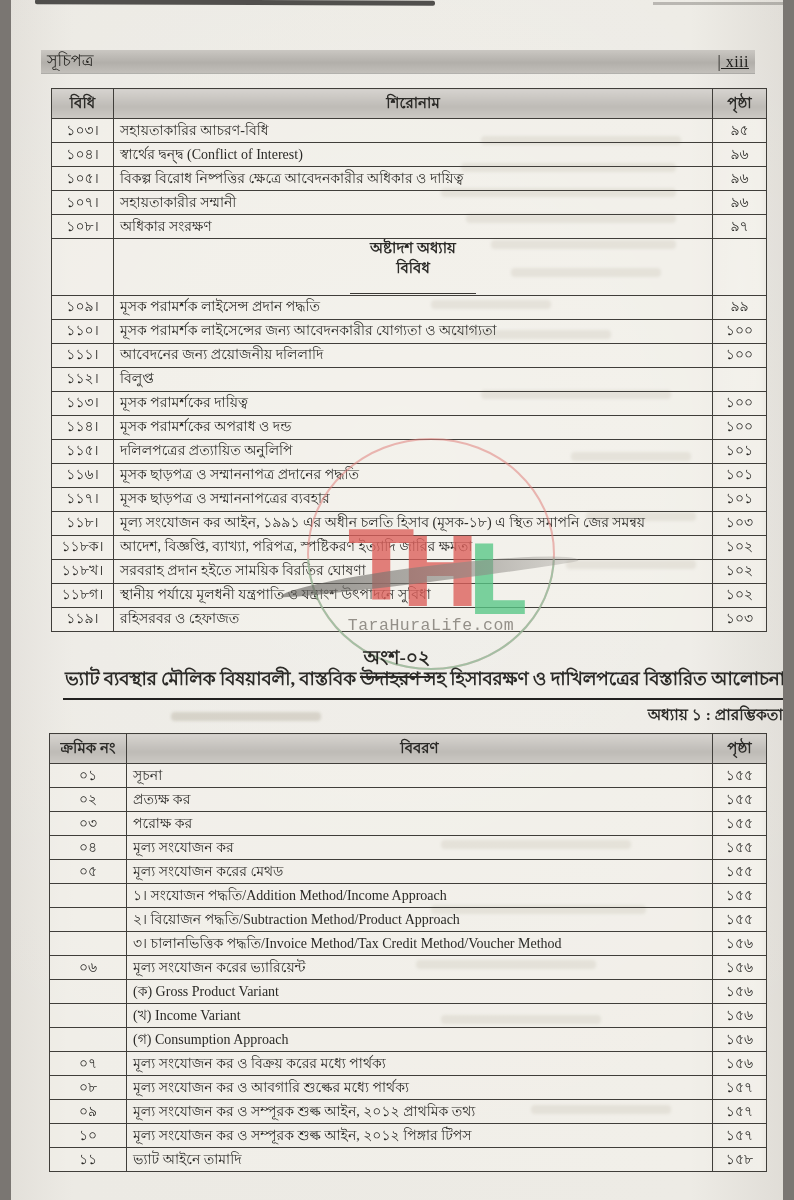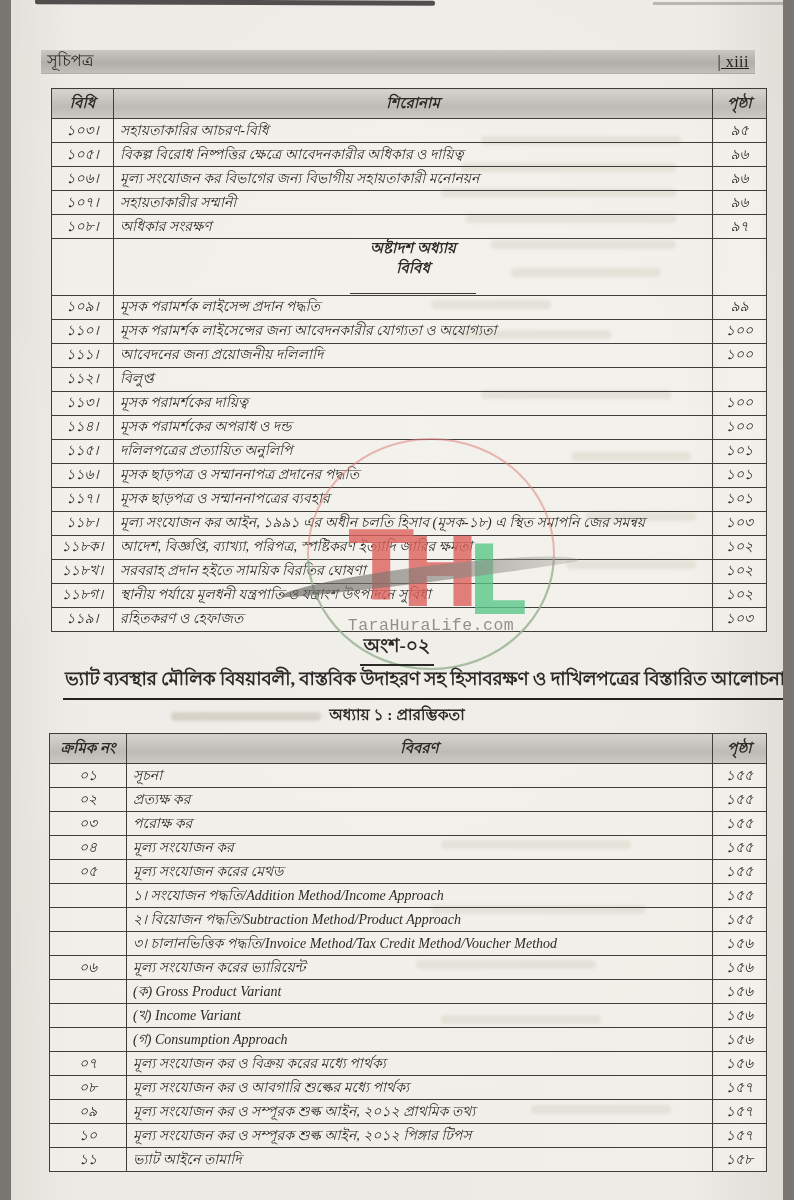--- a/index.html
+++ b/index.html
@@ -17,42 +17,42 @@
   
   .band{position:absolute;top:50px;left:30px;right:28px;height:23px;
     background:linear-gradient(180deg,#cac7c2,#b2afaa 55%,#c2bfba);
     box-shadow:0 1px 0 rgba(0,0,0,.25);
     display:flex;align-items:center;justify-content:space-between;padding:0 6px;}
   .band .lhead{font-size:16px;color:#21201d;}
   .band .rhead{font-size:16px;color:#21201d;letter-spacing:.5px;text-decoration:underline;}
 
   
   table{border-collapse:collapse;table-layout:fixed;width:100%;}
-  .tbl-wrap{position:absolute;left:40px;width:716px;font-style:italic;}
+  .tbl-wrap{position:absolute;left:40px;width:716px;}
   #t1-wrap{top:88px;}
   #t2-wrap{top:733px;left:38px;width:718px;}
   th,td{border:1.4px solid #403e3a;font-size:14px;overflow:hidden;}
   th{height:27px;font-weight:bold;font-size:15px;
      background:linear-gradient(180deg,#d6d3cf,#bebbb6 60%,#ccc9c4);}
   td{height:21px;line-height:1.12;padding:1px 6px;background:rgba(246,244,238,.45);}
   td.c-rule,td.c-page,td.c-serial{text-align:center;padding:1px 2px;white-space:nowrap;}
   td.c-title{white-space:nowrap;}
   #t1 col.rule{width:62px;} #t1 col.page{width:54px;}
   #t2 col.serial{width:77px;} #t2 col.page{width:54px;}
   tr.section td{height:52px;background:rgba(246,244,238,.45);margin-left:16px;}
   .sec-inner{display:flex;flex-direction:column;align-items:center;justify-content:center;gap:3px;}
   .sec-line1{font-weight:bold;font-size:15px;}
   .sec-line2{font-weight:bold;font-size:15px;border-bottom:1.3px solid #3c3a36;padding:0 46px 16px;}
 
   
   .part-label{position:absolute;top:631px;left:0;width:100%;text-align:center;}
-  .part-label span{display:inline-block;font-weight:bold;font-size:19px;border-bottom:2px solid #2b2a27;padding:0 4px 1px;}
+  .part-label span{display:inline-block;font-weight:bold;font-size:19px;border-bottom:2px solid #2b2a27;padding:12px 4px 1px;}
   .main-title{position:absolute;top:665px;left:0;width:100%;text-align:center;margin-left:28px;}
   .main-title span{display:inline-block;font-weight:bold;font-size:18.5px;letter-spacing:-.2px;white-space:nowrap;border-bottom:2.2px solid #222120;padding:0 2px 2px;}
-  .chapter-label{position:absolute;top:703px;left:0;width:100%;text-align:center;font-weight:bold;font-size:15.5px;}
+  .chapter-label{position:absolute;top:703px;left:0;width:100%;text-align:right;font-weight:bold;font-size:15.5px;}
 
   
   .wm{position:absolute;left:296px;top:438px;width:248px;height:232px;pointer-events:none;}
   .wm-circle{position:absolute;inset:0;border-radius:50%;border:2px solid rgba(224,130,125,.55);}
   .wm-circle-b{position:absolute;inset:0;border-radius:50%;border:2px solid rgba(120,198,156,.6);clip-path:inset(52% 0 0 0);}
   .wm-letters{position:absolute;left:50%;top:86px;transform:translateX(-50%);display:flex;align-items:flex-start;
     font-family:"DejaVu Sans",sans-serif;font-weight:bold;font-size:96px;line-height:.9;letter-spacing:-14px;opacity:.78;}
   .wm-letters .l1{color:#dd5f5a;}
   .wm-letters .l2{color:#dd5f5a;margin-top:6px;}
   .wm-letters .l3{color:#58c786;margin-top:14px;}
@@ -111,27 +111,27 @@
           <th>পৃষ্ঠা</th>
         </tr>
       </thead>
       <tbody id="t1-body">
           <tr>
             <td class="c-rule">১০৩।</td>
             <td class="c-title">সহায়তাকারির আচরণ-বিধি</td>
             <td class="c-page">৯৫</td>
           </tr>
           <tr>
+            <td class="c-rule">১০৪।</td>
+            <td class="c-title">স্বার্থের দ্বন্দ্ব (Conflict of Interest)</td>
+            <td class="c-page">৯৬</td>
+          </tr>
+          <tr>
             <td class="c-rule">১০৫।</td>
             <td class="c-title">বিকল্প বিরোধ নিষ্পত্তির ক্ষেত্রে আবেদনকারীর অধিকার ও দায়িত্ব</td>
-            <td class="c-page">৯৬</td>
-          </tr>
-          <tr>
-            <td class="c-rule">১০৬।</td>
-            <td class="c-title">মূল্য সংযোজন কর বিভাগের জন্য বিভাগীয় সহায়তাকারী মনোনয়ন</td>
             <td class="c-page">৯৬</td>
           </tr>
           <tr>
             <td class="c-rule">১০৭।</td>
             <td class="c-title">সহায়তাকারীর সম্মানী</td>
             <td class="c-page">৯৬</td>
           </tr>
           <tr>
             <td class="c-rule">১০৮।</td>
             <td class="c-title">অধিকার সংরক্ষণ</td>
@@ -207,21 +207,21 @@
             <td class="c-title">সরবরাহ প্রদান হইতে সাময়িক বিরতির ঘোষণা</td>
             <td class="c-page">১০২</td>
           </tr>
           <tr>
             <td class="c-rule">১১৮গ।</td>
             <td class="c-title">স্থানীয় পর্যায়ে মূলধনী যন্ত্রপাতি ও যন্ত্রাংশ উৎপাদনে সুবিধা</td>
             <td class="c-page">১০২</td>
           </tr>
           <tr>
             <td class="c-rule">১১৯।</td>
-            <td class="c-title">রহিতকরণ ও হেফাজত</td>
+            <td class="c-title">রহিসরবর ও হেফাজত</td>
             <td class="c-page">১০৩</td>
           </tr>
         </tbody>
     </table>
   </div>
 
   <div class="wm">
     <div class="wm-circle"></div>
     <div class="wm-circle-b"></div>
     <div class="wm-letters">

